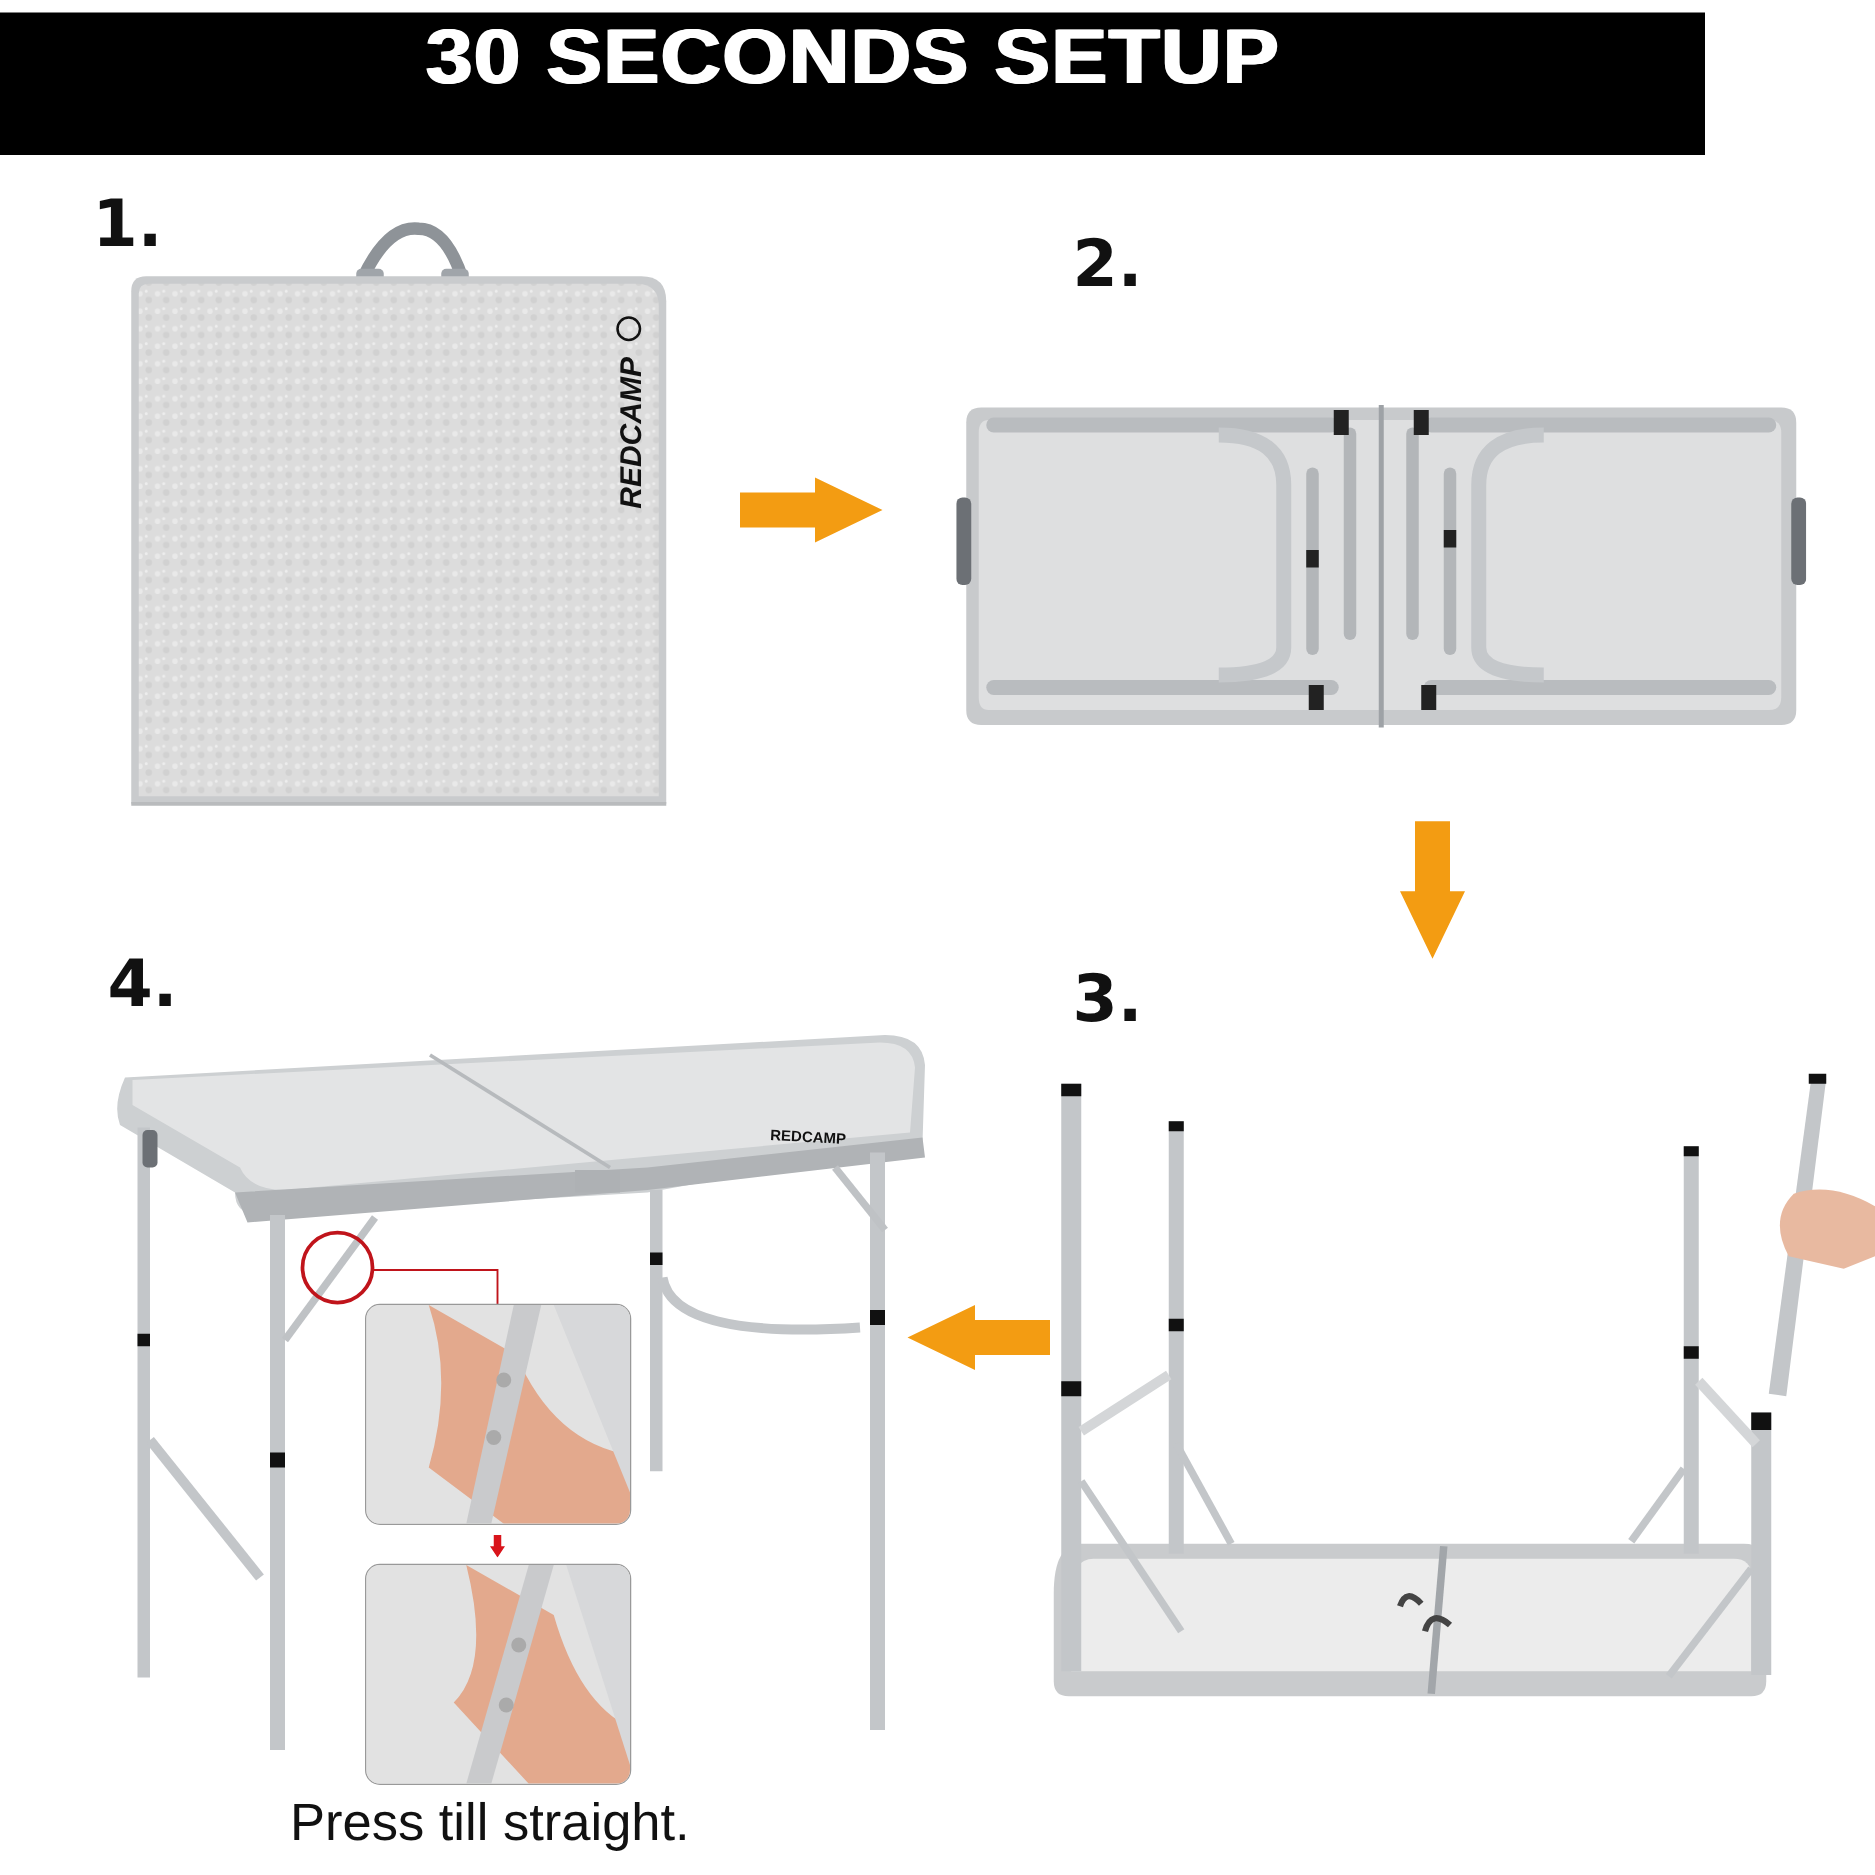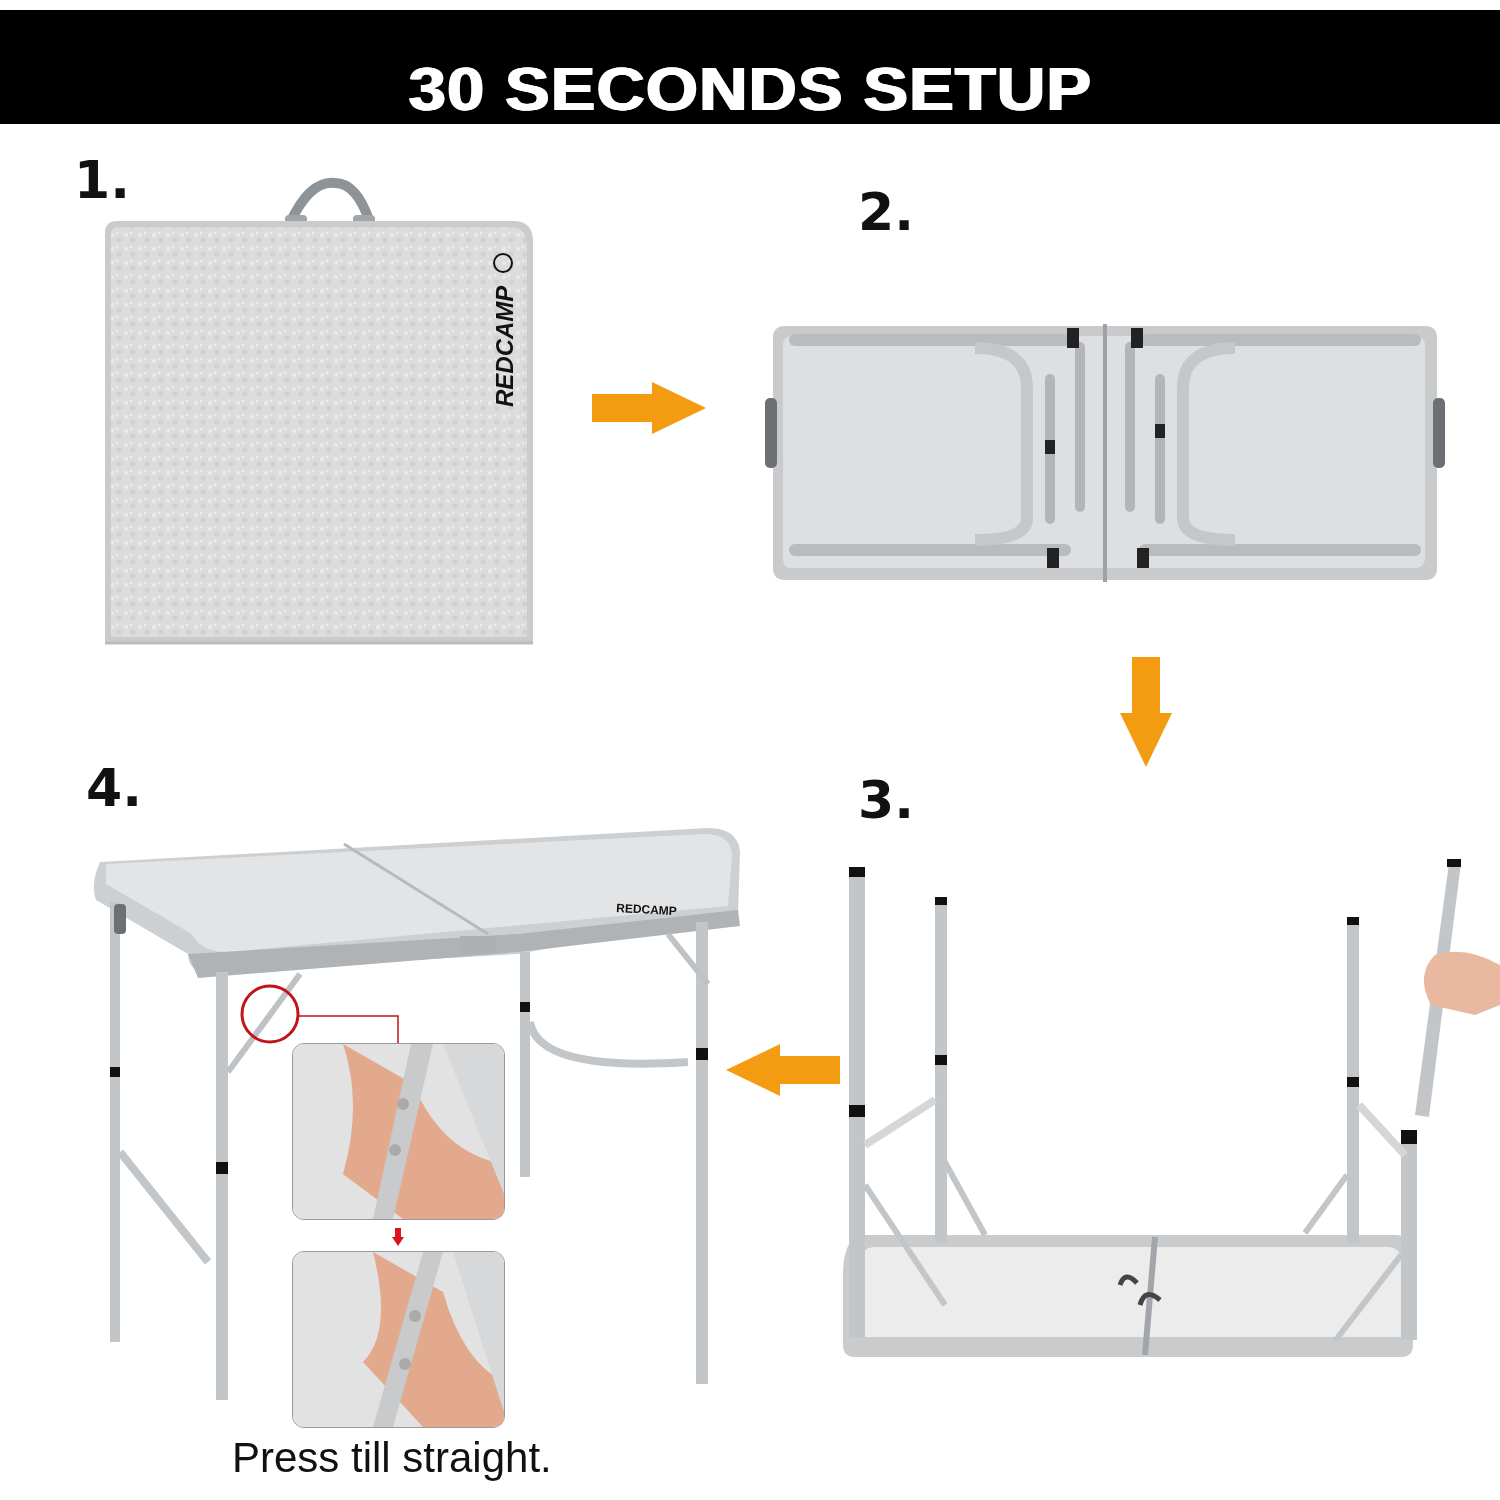--- a/index.html
+++ b/index.html
@@ -1,17 +1,17 @@
 <!DOCTYPE html>
 <html><head>
 <meta charset="utf-8">
 <style>
   html, body { margin:0; padding:0; background:#fff; }
   body { width:1500px; height:1500px; position:relative; overflow:hidden; font-family:"Liberation Sans", sans-serif; }
-  .banner { position:absolute; left:0; top:10px; width:1500px; height:114px; background:#000; display:flex; align-items:flex-end; justify-content:center; }
+  .banner { position:absolute; left:0; top:10px; width:1364px; height:114px; background:#000; display:flex; align-items:flex-start; justify-content:center; }
   .banner-title { color:#fff; font-family:"Liberation Sans", sans-serif; font-weight:900; font-size:62px; letter-spacing:1px; transform:scaleX(1.08); text-shadow:1px 0 #fff, -1px 0 #fff; }
   .step-num { position:absolute; font-family:"DejaVu Sans", sans-serif; font-weight:bold; font-size:52px; color:#111; }
   .panel { position:absolute; }
   .panel svg { display:block; }
   .arrow { position:absolute; }
   .caption { position:absolute; left:232px; top:1434px; font-size:42px; color:#111; font-family:"Liberation Sans", sans-serif;text-align:center; }
   .inset { position:absolute; border:1px solid #999; border-radius:12px; overflow:hidden; background:#e4e4e4; }
 </style>
 </head>
 <body>

